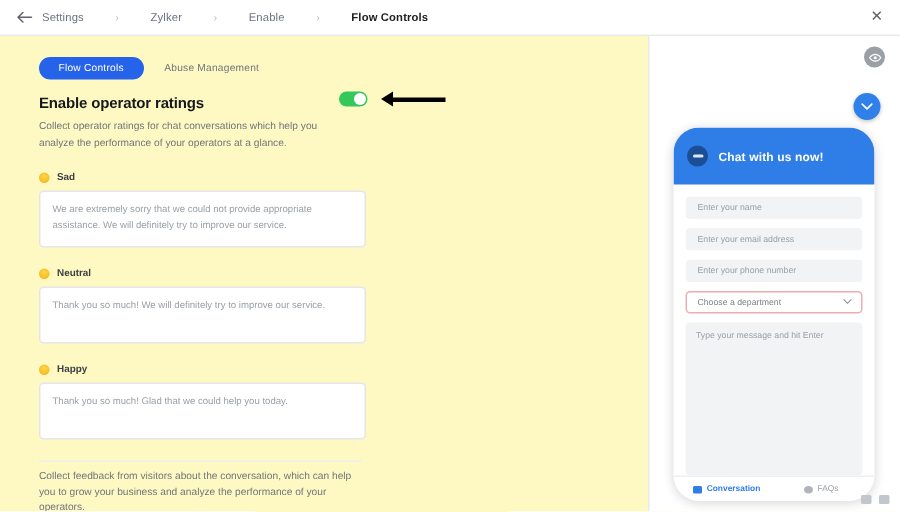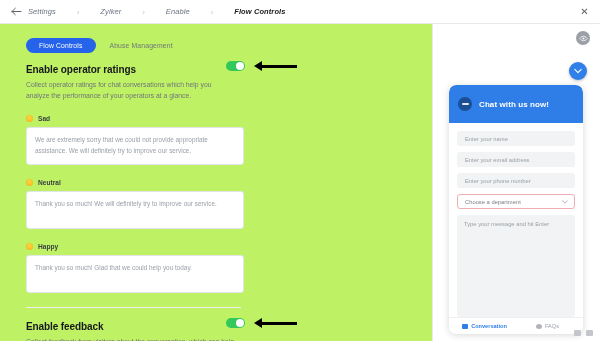--- a/index.html
+++ b/index.html
@@ -16,33 +16,33 @@
   .topbar {
     position:absolute; top:0; left:0; width:600px; height:24px;
     background:#fff; border-bottom:1px solid #e8eaed;
     display:flex; align-items:center; padding:0 10px;
   }
   .back-arrow {
     width:12px; height:12px; flex:0 0 auto; color:#5f6368;
     display:flex; align-items:center; justify-content:center;
     font-size:10px; line-height:1; cursor:pointer; margin-right:6px;
   }
-  .crumbs { display:flex; align-items:flex-end; gap:21px; font-size:7.5px; color:#6b7280; letter-spacing:.1px;font-style:italic; }
+  .crumbs { display:flex; align-items:flex-end; gap:21px; font-size:7.5px; color:#6b7280; letter-spacing:.1px; }
   .crumb { cursor:pointer; white-space:nowrap; }
   .crumb.active { color:#202124; font-weight:bold; cursor:default; }
   .crumb-sep { color:#b5b9bf; font-size:7px; }
   .close-x {
     position:absolute; right:10px; top:6px; width:11px; height:11px;
     color:#5f6368; font-size:10px; line-height:11px; text-align:center; cursor:pointer;
   }
 
   
   .settings {
     position:absolute; top:24px; left:0; width:432px; bottom:0;
-    background:#bef264; padding:14px 16px 0 26px; overflow:hidden;
+    background:#fef9c3; padding:14px 16px 0 26px; overflow:hidden;
   }
   .tabs { display:flex; align-items:center; gap:14px; margin-bottom:11px; }
   .pill {
     font-size:6.8px; padding:4px 13px; border-radius:9px;
     background:#2563eb; color:#fff; cursor:pointer; white-space:nowrap;
     letter-spacing:.15px;
   }
   .tab-plain { font-size:6.8px; color:#70757a; cursor:pointer; white-space:nowrap; letter-spacing:.15px; }
 
   .section-head { display:flex; align-items:center; position:relative; }
@@ -94,21 +94,21 @@
     background:#9aa0a6; display:flex; align-items:center; justify-content:center; cursor:pointer;
   }
   .chev-btn {
     position:absolute; right:13px; top:38px; width:18px; height:18px; border-radius:50%;
     background:#2f80e8; display:flex; align-items:center; justify-content:center;
     cursor:pointer; box-shadow:0 1px 3px rgba(0,0,0,.25);
   }
 
   .widget {
     position:absolute; left:16px; top:61px; width:134px; height:249px;
-    background:#fff; border-radius:7px; box-shadow:0 1px 7px rgba(0,0,0,.16);
+    background:#fff; border-radius:17px; box-shadow:0 1px 7px rgba(0,0,0,.16);
     overflow:hidden; display:flex; flex-direction:column;
   }
   .w-head {
     height:38px; background:#2f7ee8; border-radius:7px 7px 0 0;
     display:flex; align-items:center; padding:0 9px; gap:7px; flex:0 0 auto;
   }
   .w-avatar {
     width:14px; height:14px; border-radius:50%; background:#1a4f96; flex:0 0 auto;
     display:flex; align-items:center; justify-content:center;
   }
@@ -212,32 +212,20 @@
     <div class="rating-block">
       <div class="rating-label">
         <span class="emoji"></span>
         <span class="rating-name">Happy</span>
       </div>
       <div class="ta">Thank you so much! Glad that we could help you today.</div>
     </div>
 
     <div class="divider-h"></div>
 
-    <div class="section-head" style="margin-top:13px;">
-      <div class="section-title">Enable feedback</div>
-      <div class="toggle-wrap" style="left:200px; top:-3px;">
-        <div class="toggle">
-          <div class="knob"></div>
-        </div>
-        <div class="arrow">
-          <div class="head"></div>
-            <div class="tail"></div>
-        </div>
-      </div>
-    </div>
     <div class="section-desc">Collect feedback from visitors about the conversation, which can help you to grow your business and analyze the performance of your operators.</div>
   </div>
 
   <div class="preview">
 
     <div class="eye-btn">
       <svg width="9" height="7" viewBox="0 0 12 8" fill="none" aria-hidden="true">
         <path d="M1 4C1 4 3 1 6 1C9 1 11 4 11 4C11 4 9 7 6 7C3 7 1 4 1 4Z" stroke="#ffffff" stroke-width="1"></path>
         <circle cx="6" cy="4" r="1.4" fill="#ffffff"></circle>
       </svg>

